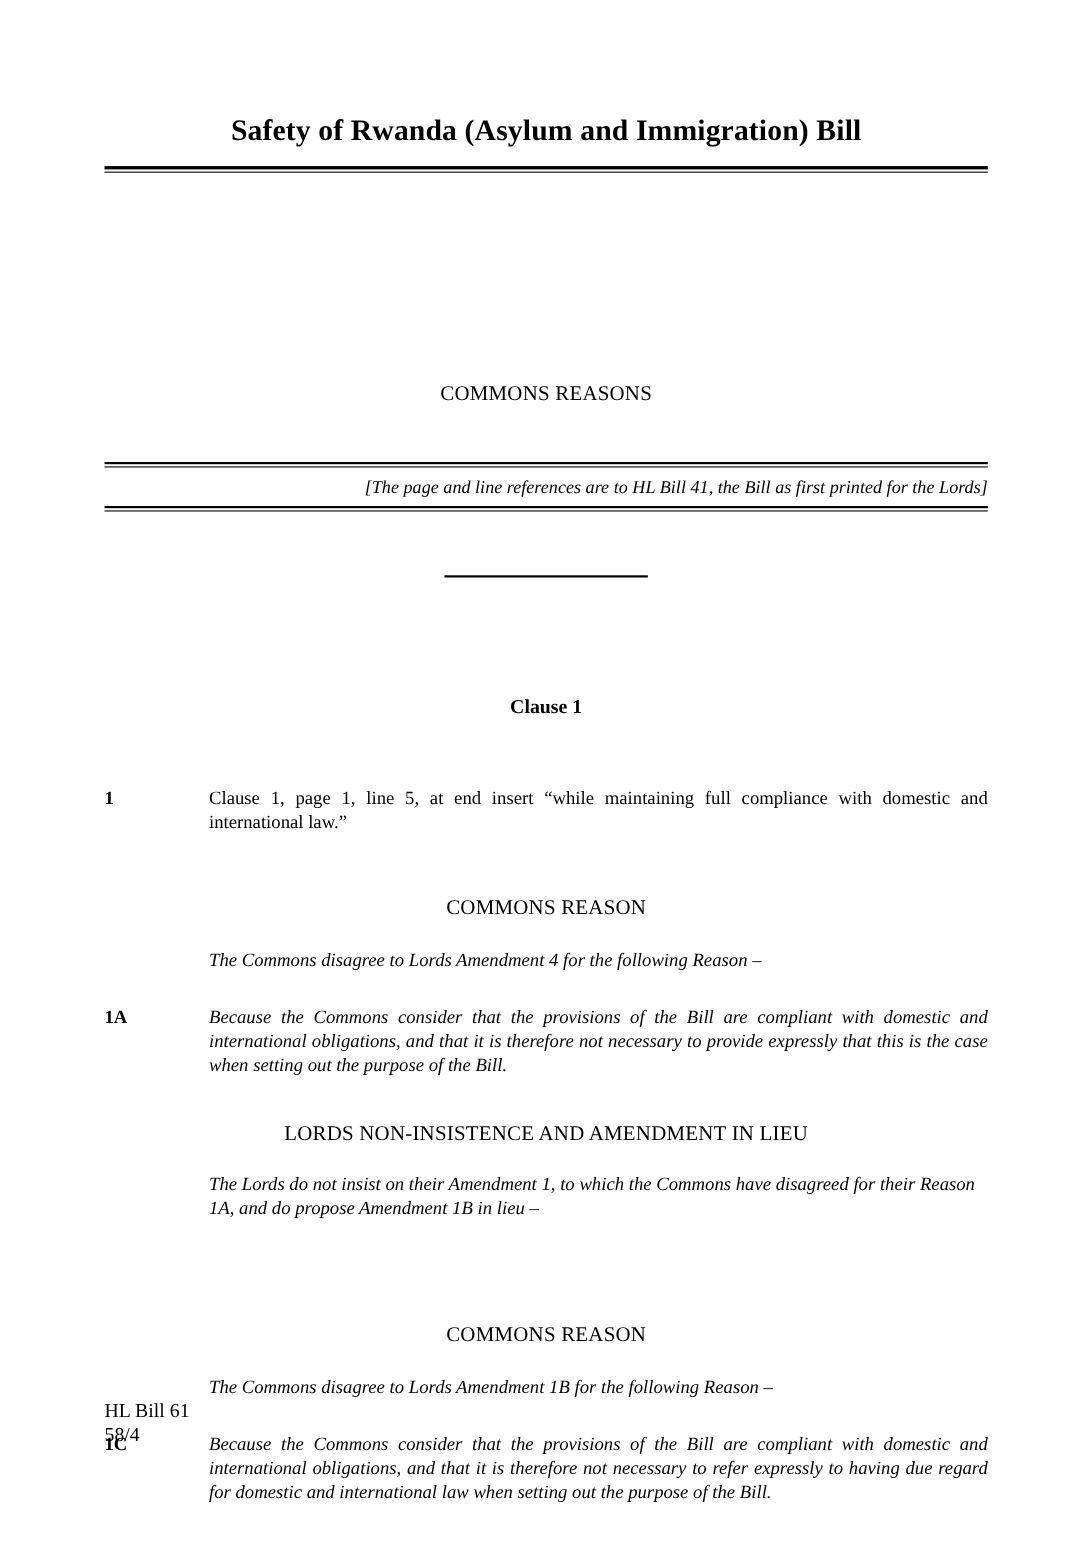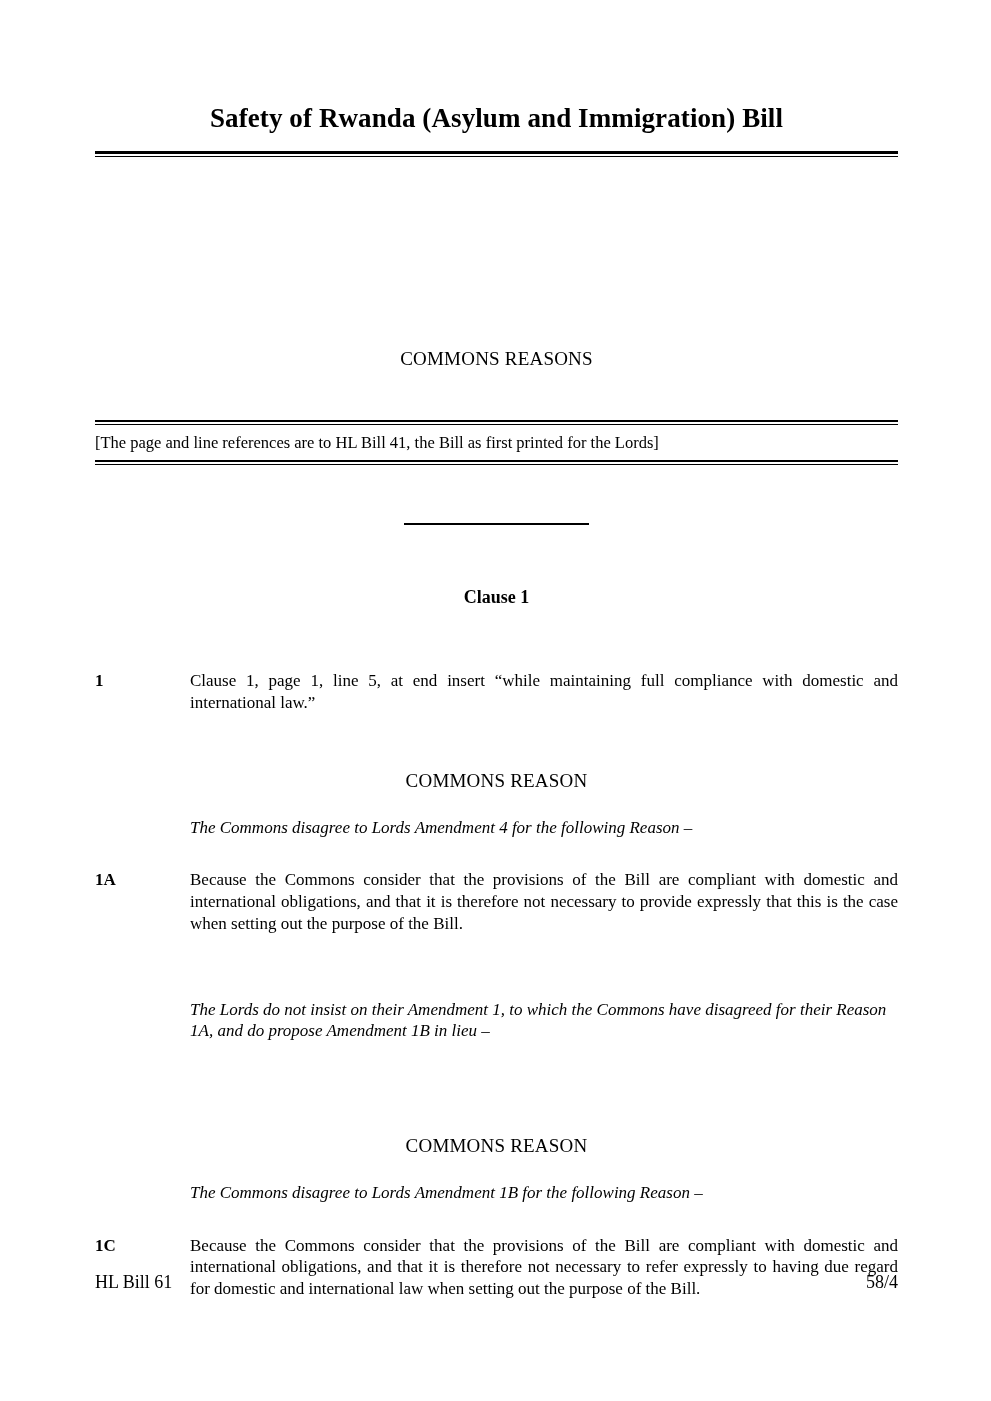--- a/index.html
+++ b/index.html
@@ -71,31 +71,33 @@
     font-size: 19px;
     line-height: 1.2;
     letter-spacing: 0.2px;
     margin-top: 16px;
   }
   .clause-heading {
     text-align: center;
     font-size: 18px;
     font-weight: bold;
     line-height: 1.2;
+    margin-top: 45px;
   }
   .amendment-heading {
     text-align: center;
     font-size: 19px;
     line-height: 1.2;
     letter-spacing: 0.2px;
   }
 
   
   .page-ref {
-    text-align: left;
+    text-align: right;
+    font-style: italic;
     font-size: 16.5px;
     padding: 8px 0 7px 0;
     line-height: 1.2;
   }
 
   
   .amend-row {
     position: relative;
     padding-left: 95px;
     font-size: 17px;
@@ -106,20 +108,21 @@
     left: 0;
     top: 0;
     font-weight: bold;
     font-size: 17px;
   }
   .amend-row .body {
     text-align: justify;
     text-justify: inter-word;
   }
   .amend-row.italic .body {
+    font-style: italic;
   }
   .lead-in {
     padding-left: 95px;
     font-style: italic;
     font-size: 17px;
     line-height: 1.28;
   }
 
   
   .sp-1 { height: 24px; }
@@ -129,20 +132,21 @@
   
   .footer {
     position: absolute;
     left: 95px;
     width: 803px;
     top: 1272px;
     display: flex;
     justify-content: space-between;
     font-size: 18px;
     line-height: 1.2;
+    flex-direction: column;
   }
 </style>
 </head>
 <body>
 
 <div class="page">
   <div class="content">
 
     <h1 class="doc-title">Safety of Rwanda (Asylum and Immigration) Bill</h1>
 
@@ -185,20 +189,21 @@
 
     <div class="sp-2"></div>
 
     <div class="amend-row italic">
       <span class="marker">1A</span>
       <div class="body">Because the Commons consider that the provisions of the Bill are compliant with domestic and international obligations, and that it is therefore not necessary to provide expressly that this is the case when setting out the purpose of the Bill.</div>
     </div>
 
     <div class="sp-3"></div>
 
+    <div class="amendment-heading">LORDS NON-INSISTENCE AND AMENDMENT IN LIEU</div>
 
     <div class="sp-1"></div>
 
     <div class="lead-in">The Lords do not insist on their Amendment 1, to which the Commons have disagreed for their Reason 1A, and do propose Amendment 1B in lieu –</div>
 
     <div style="height:37px"></div>
 
 
     <div class="sp-3"></div>
 

